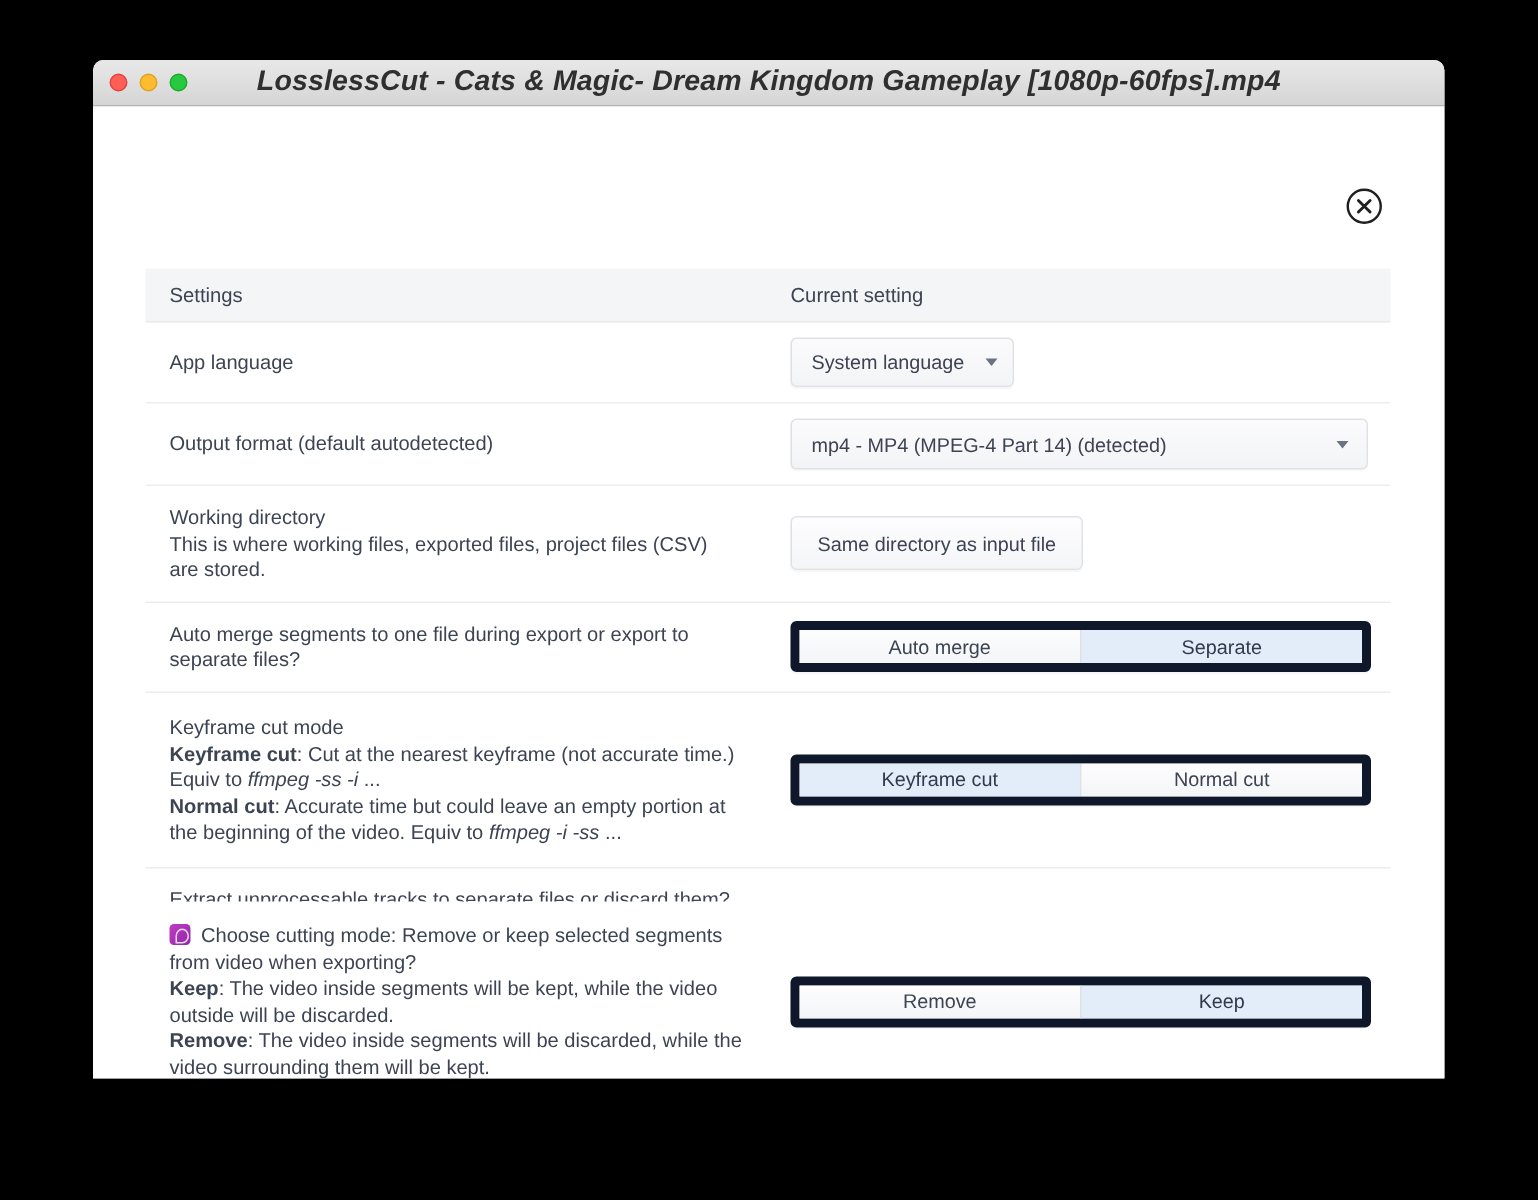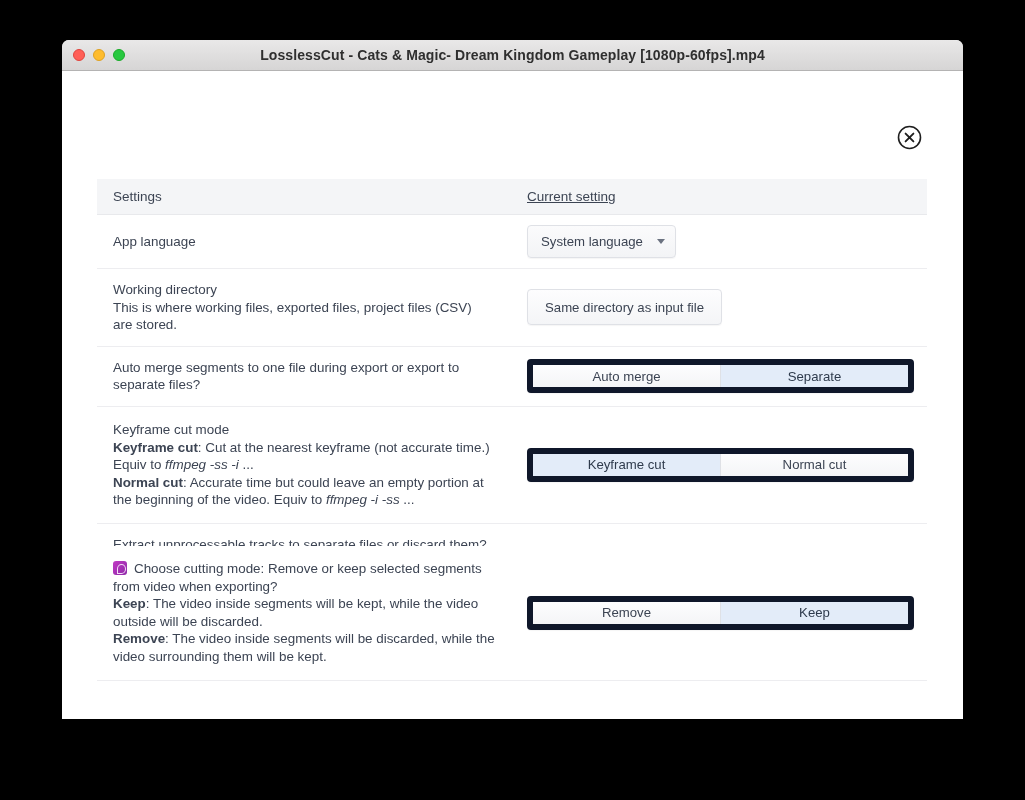--- a/index.html
+++ b/index.html
@@ -45,25 +45,26 @@
     display: block;
   }
   .light.red    { background: #ff5f57; border: .5px solid #e0443e; }
   .light.yellow { background: #febc2e; border: .5px solid #dea123; }
   .light.green  { background: #28c840; border: .5px solid #1aab29; }
 
   #window-title {
     position: absolute;
     left: 0; right: 0;
     text-align: center;
-    font-size: 14px;
+    font-size: 19px;
     font-weight: bold;
     color: #2f2f2f;
     letter-spacing: .1px;
     pointer-events: none;
+    font-style: italic;
   }
 
   
   #sheet {
     position: relative;
     height: 648px;
     background: #ffffff;
     overflow: hidden;
   }
 
@@ -89,21 +90,21 @@
     height: 36px;
     align-items: center;
     border-bottom: 1px solid #e8e9ec;
   }
   .th {
     font-size: 13.5px;
     color: #3c4453;
     font-weight: normal;
   }
   .col-left  { width: 430px; padding-left: 16px; }
-  .col-right { flex: 1; padding-left: 0px; text-decoration: underline; }
+  .col-right { flex: 1; padding-left: 0px; }
 
   .row {
     display: flex;
     align-items: center;
     border-bottom: 1px solid #ededf0;
     padding: 0;
     min-height: 48px;
   }
   .row .cell-left {
     width: 430px;
@@ -255,20 +256,29 @@
       <div class="row">
         <div class="cell-left">App language</div>
         <div class="cell-right">
           <div class="select">
             <span>System language</span>
             <span class="caret"></span>
           </div>
         </div>
       </div>
 
+      <div class="row">
+        <div class="cell-left">Output format (default autodetected)</div>
+        <div class="cell-right">
+          <div class="select wide">
+            <span>mp4 - MP4 (MPEG-4 Part 14) (detected)</span>
+            <span class="caret"></span>
+          </div>
+        </div>
+      </div>
 
       <div class="row">
         <div class="cell-left">
           <div>Working directory</div>
           <div>This is where working files, exported files, project files (CSV)</div>
           <div>are stored.</div>
         </div>
         <div class="cell-right">
           <div class="btn">Same directory as input file</div>
         </div>

